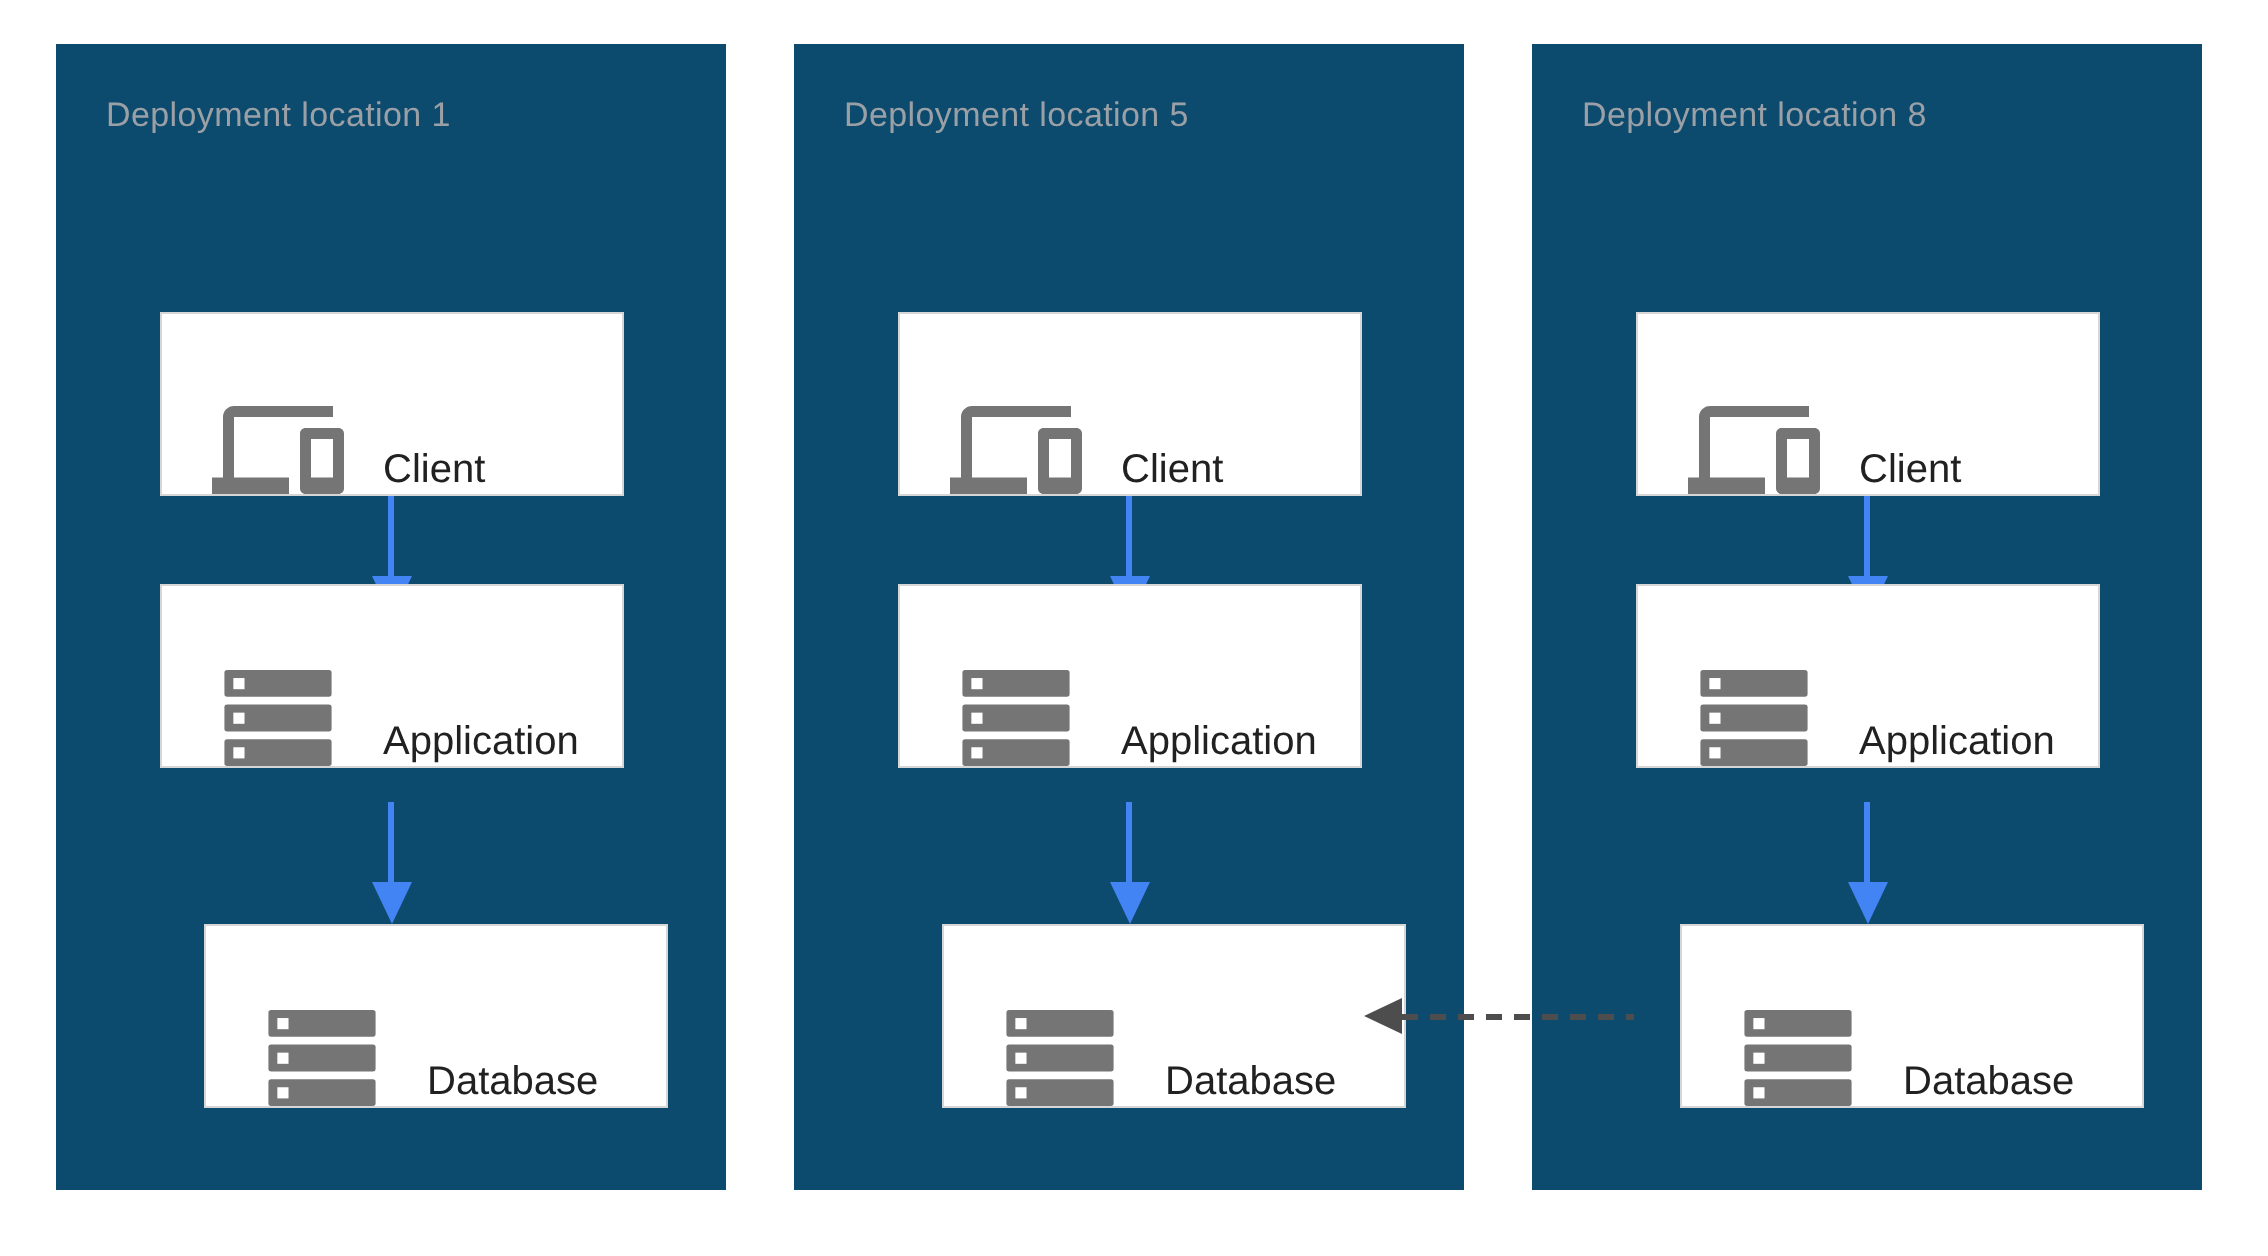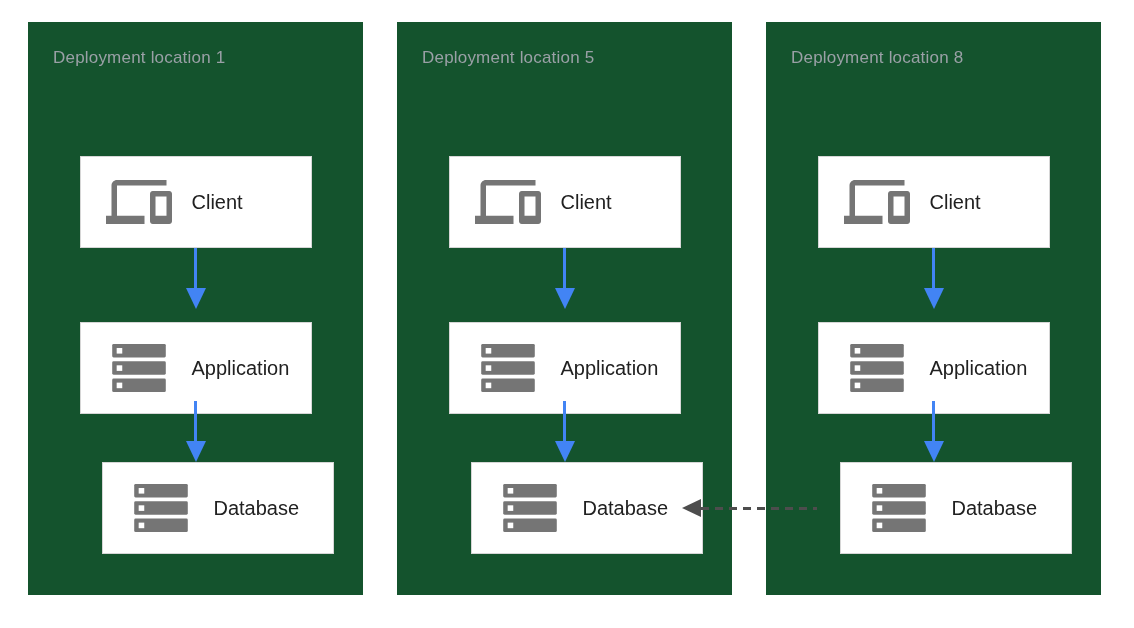--- a/index.html
+++ b/index.html
@@ -15,43 +15,43 @@
   }
   .panels {
     position: absolute;
     left: 28px; top: 22px;
     display: flex;
     gap: 34px;
   }
   .panel {
     position: relative;
     width: 335px; height: 573px;
-    background: #14532d;
+    background: #0c4a6e;
   }
   .panel-title {
     position: absolute;
     left: 25px; top: 26px;
     font-size: 17px;
     color: #9AA0A6;
     letter-spacing: 0.2px;
     white-space: nowrap;
   }
   .node {
     position: absolute;
     left: 50%;
     transform: translateX(-50%);
     width: 232px; height: 92px;
     background: #ffffff;
     border: 1px solid #D6D6D6;
     display: flex;
-    align-items: center;
+    align-items: flex-end;
     padding-left: 17px;
   }
   .node-client      { top: 134px; }
-  .node-application { top: 300px; }
+  .node-application { top: 270px; }
   .node-database    { top: 440px; margin-left: 22px; }
   .icon-wrap {
     width: 82px;
     display: flex;
     align-items: center;
     justify-content: center;
     flex: none;
   }
   .node-label {
     font-size: 20px;

